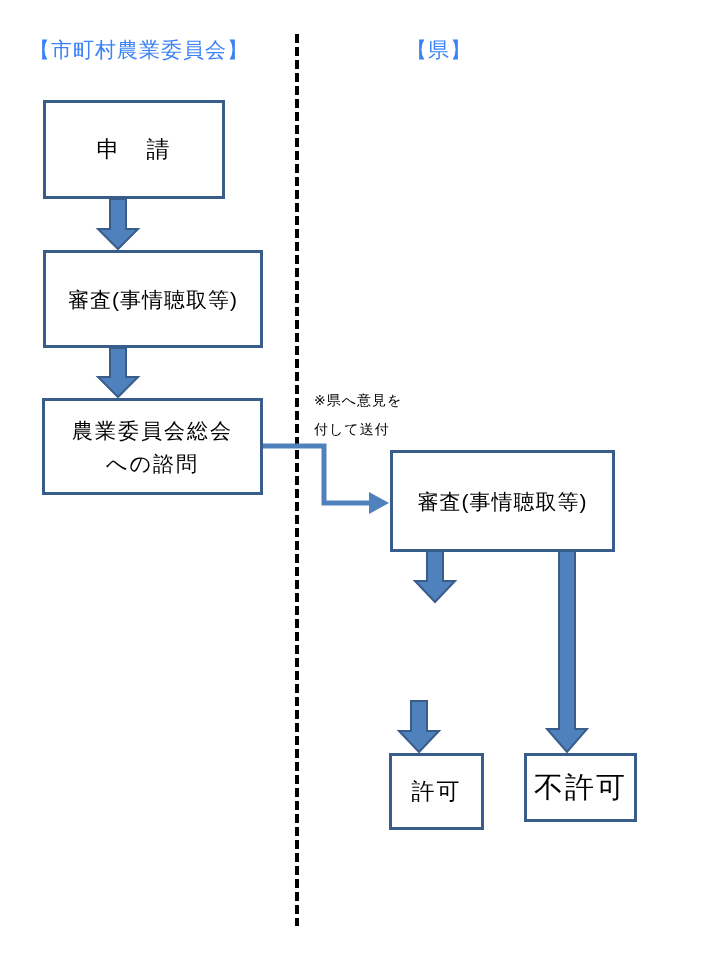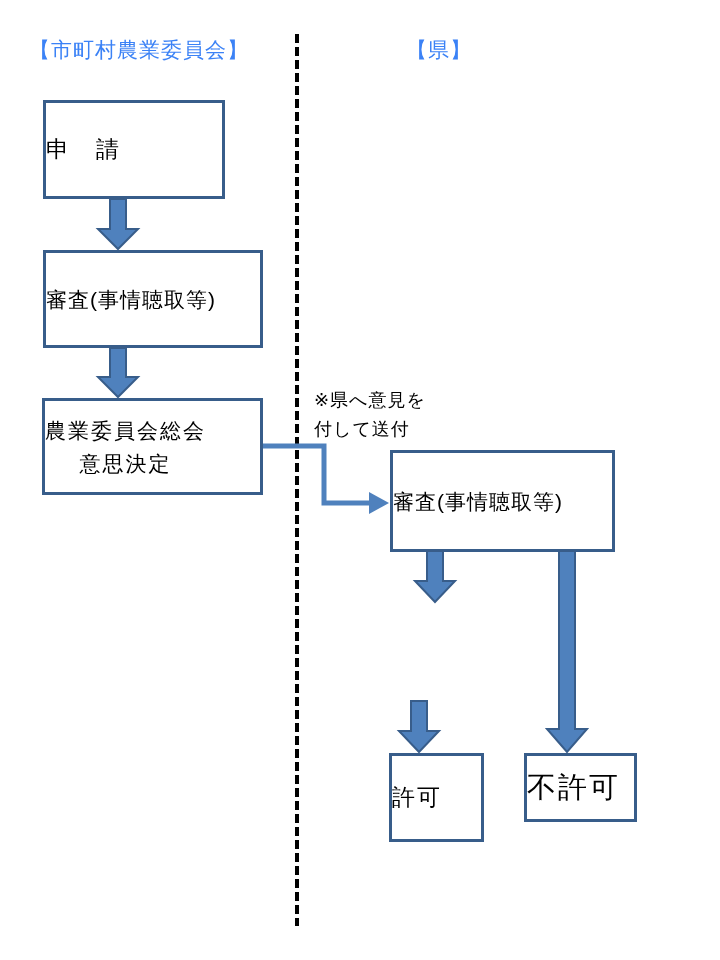--- a/index.html
+++ b/index.html
@@ -37,39 +37,40 @@
       transparent 9px, transparent 13px
     );
   }
   .box {
     position: absolute;
     box-sizing: border-box;
     border: 3px solid #385d8a;
     background: #ffffff;
     display: flex;
     align-items: center;
+    justify-content: center;
     text-align: center;
     font-size: 21px;
     letter-spacing: 2px;
     line-height: 33px;
     color: #000000;
     white-space: pre-line;
   }
   #box-application        { left: 43px;  top: 100px; width: 182px; height: 99px;  font-size: 23px; }
   #box-municipal-review   { left: 43px;  top: 250px; width: 220px; height: 98px;  letter-spacing: 1px; }
   #box-committee-decision { left: 42px;  top: 398px; width: 221px; height: 97px; }
   #box-prefecture-review  { left: 390px; top: 450px; width: 225px; height: 102px; letter-spacing: 1px; }
   #box-agricultural-council { left: 390px; top: 603px; width: 137px; height: 99px; text-align: left; }
-  #box-permit             { left: 389px; top: 753px; width: 95px;  height: 89px; font-size: 23px; }
+  #box-permit             { left: 389px; top: 753px; width: 95px;  height: 77px; font-size: 23px; }
   #box-denial             { left: 524px; top: 753px; width: 113px; height: 69px; font-size: 29px; }
   .annotation {
     position: absolute;
     left: 314px;
     top: 386px;
-    font-size: 18px;
+    font-size: 14px;
     line-height: 29px;
     letter-spacing: 1px;
     color: #000000;
     white-space: pre-line;
   }
   svg.layer {
     position: absolute;
     left: 0;
     top: 0;
     width: 720px;
@@ -110,21 +111,21 @@
   <div class="box" id="box-application">
     <span>申　請</span>
   </div>
 
   <div class="box" id="box-municipal-review">
     <span>審査(事情聴取等)</span>
   </div>
 
   <div class="box" id="box-committee-decision">
     <span>農業委員会総会
-意思決定</span>
+への諮問</span>
   </div>
 
   <div class="box" id="box-prefecture-review">
     <span>審査(事情聴取等)</span>
   </div>
 
 
   <div class="box" id="box-permit">
     <span>許可</span>
   </div>

